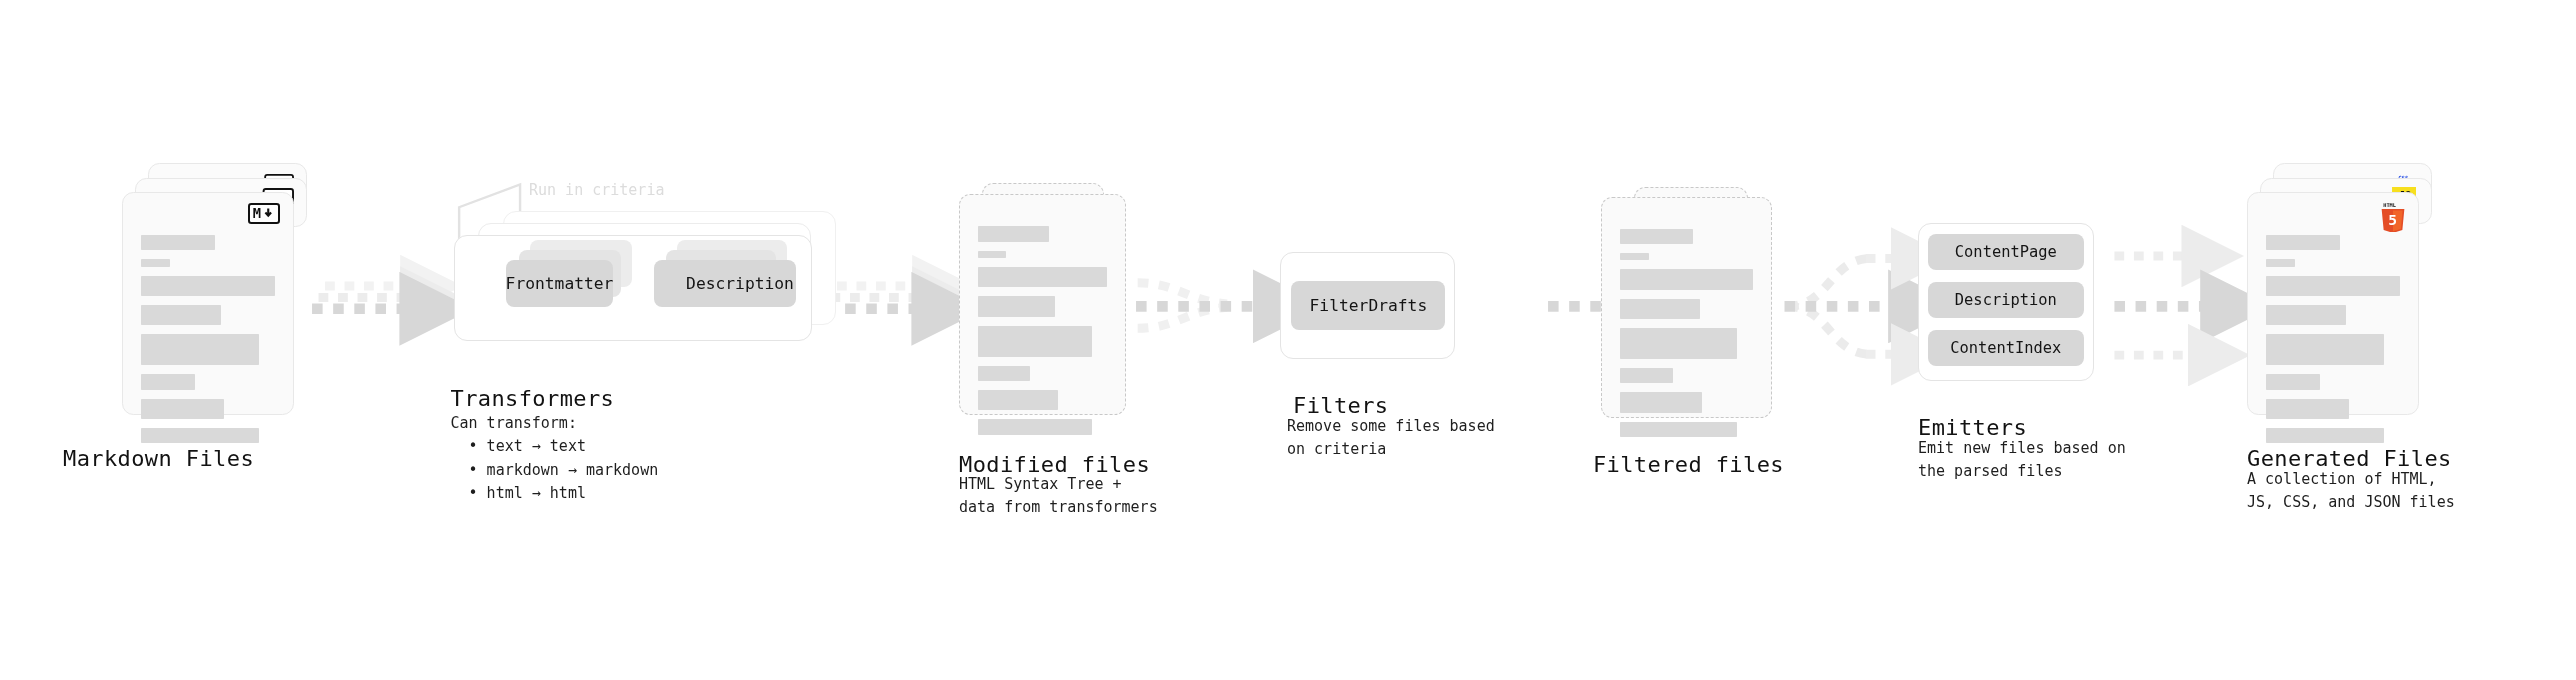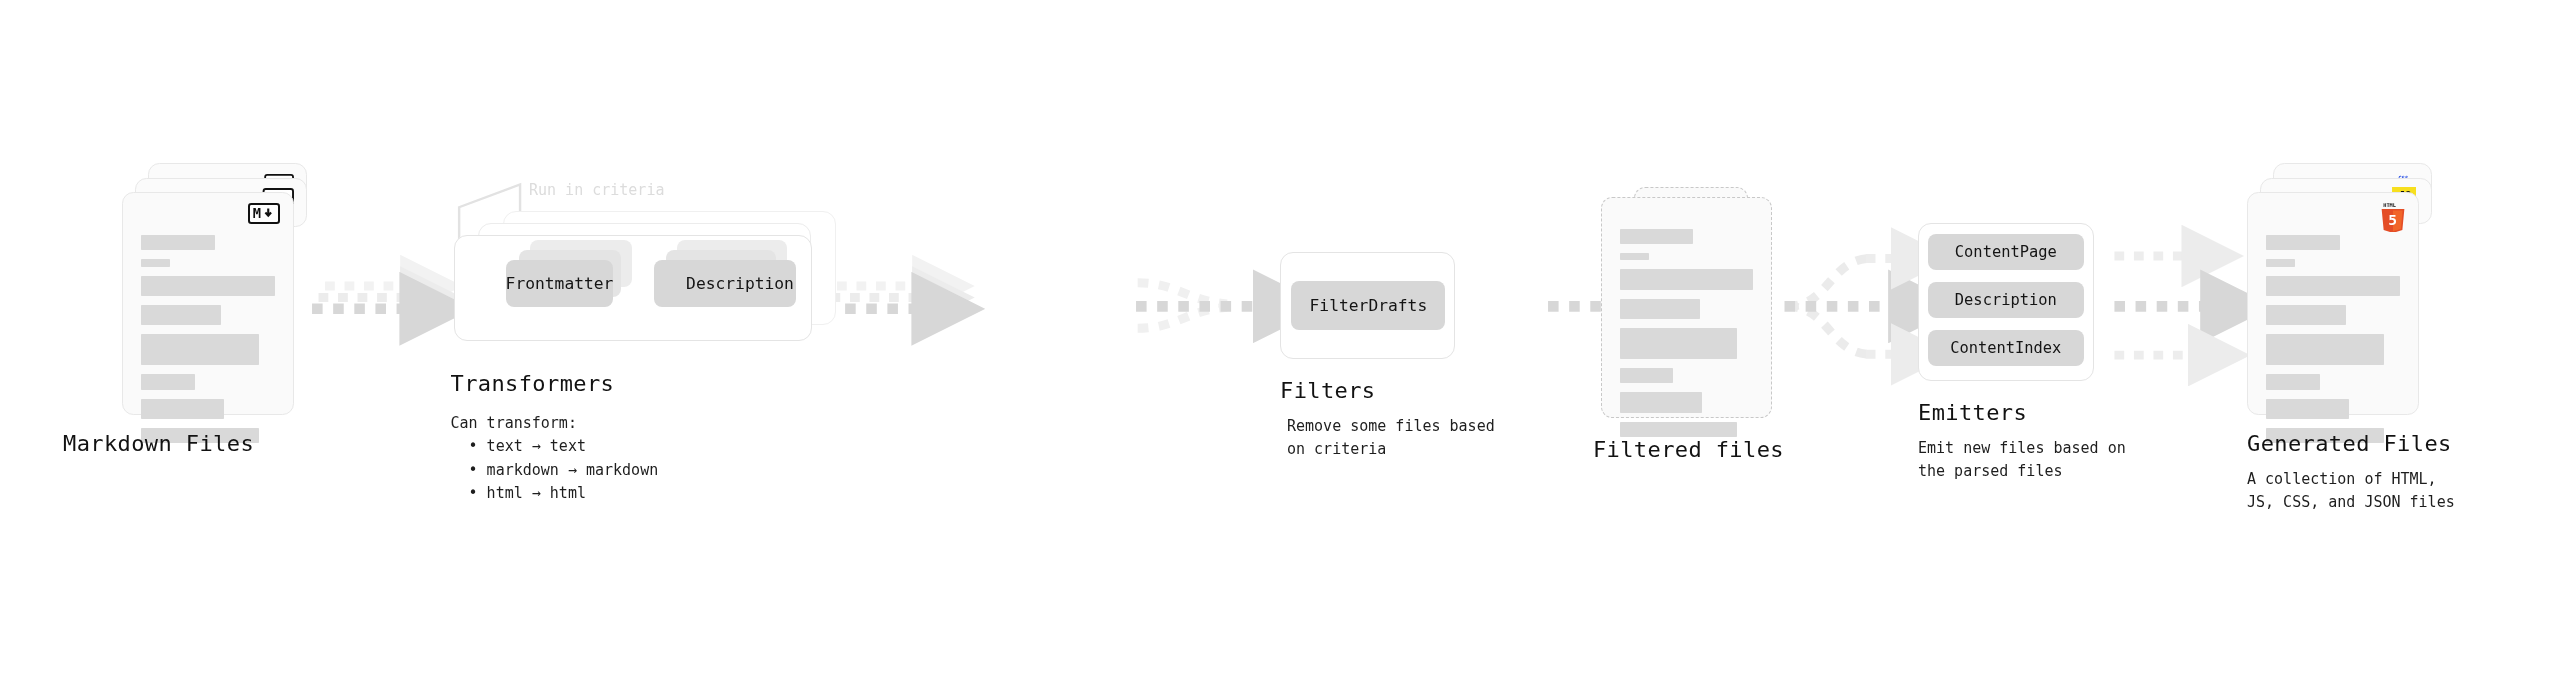--- a/index.html
+++ b/index.html
@@ -72,20 +72,21 @@
   .md-badge svg { display:block; }
 
   
   .title {
     position: absolute;
     font-size: 22px;
     font-weight: 400;
     letter-spacing: 0.4px;
     color: #121212;
     white-space: nowrap;
+    margin-top: 15px;
   }
   .subtitle {
     position: absolute;
     font-size: 15px;
     line-height: 1.55;
     color: #1e1e1e;
     white-space: pre;
   }
 
   
@@ -257,25 +258,45 @@
     <div class="pill" style="left:75px; top:73px; width:107px; height:47px;">Frontmatter</div>
     <div class="pill" style="left:223px; top:73px; width:142px; height:47px;padding-left:30px;">Description</div>
 
     <div class="title" style="left:19.5px; top:184px;">Transformers</div>
     <div class="subtitle" style="left:19.5px; top:225px;">Can transform:
   • text → text
   • markdown → markdown
   • html → html</div>
   </div>
 
+  <div class="node" style="left:959px; top:183px;">
+    <div class="doc-stack" style="width:187px; height:236px;">
+      <div class="doc dashed" style="left:23px; top:0px; width:122px; height:41px;"></div>
+      <div class="doc dashed" style="left:0px; top:11.4px; width:167px; height:221px;">
+        <div class="doc-lines" style="top:31px;">
+          <div class="line" style="width:55%; height:15.4px;"></div>
+          <div class="line" style="width:22%; height:7.3px;"></div>
+          <div class="line" style="width:100%; height:20.3px;"></div>
+          <div class="line" style="width:60%; height:20.3px;"></div>
+          <div class="line" style="width:88%; height:31px;"></div>
+          <div class="line" style="width:40%; height:15.4px;"></div>
+          <div class="line" style="width:62%; height:20.3px;"></div>
+          <div class="line" style="width:88%; height:15.4px;"></div>
+        </div>
+      </div>
+    </div>
+    <div class="title" style="left:0px; top:254px;">Modified files</div>
+    <div class="subtitle" style="left:0px; top:290px;">HTML Syntax Tree +
+data from transformers</div>
+  </div>
 
   <div class="node" style="left:1280px; top:252px;">
     <div class="group-box" style="left:0px; top:0px; width:175px; height:107px;"></div>
     <div class="pill" style="left:11.4px; top:29px; width:154px; height:49px;">FilterDrafts</div>
-    <div class="title" style="left:0px; top:126px;">Filters</div>
+    <div class="title" style="left:13px; top:126px;">Filters</div>
     <div class="subtitle" style="left:7px; top:163px;">Remove some files based
 on criteria</div>
   </div>
 
   <div class="node" style="left:1601px; top:187px;">
     <div class="doc-stack" style="width:187px; height:236px;">
       <div class="doc dashed" style="left:32.5px; top:0px; width:114px; height:37px;"></div>
       <div class="doc dashed" style="left:0px; top:9.8px; width:171px; height:221px;">
         <div class="doc-lines" style="top:31px;">
           <div class="line" style="width:55%; height:15.4px;"></div>

